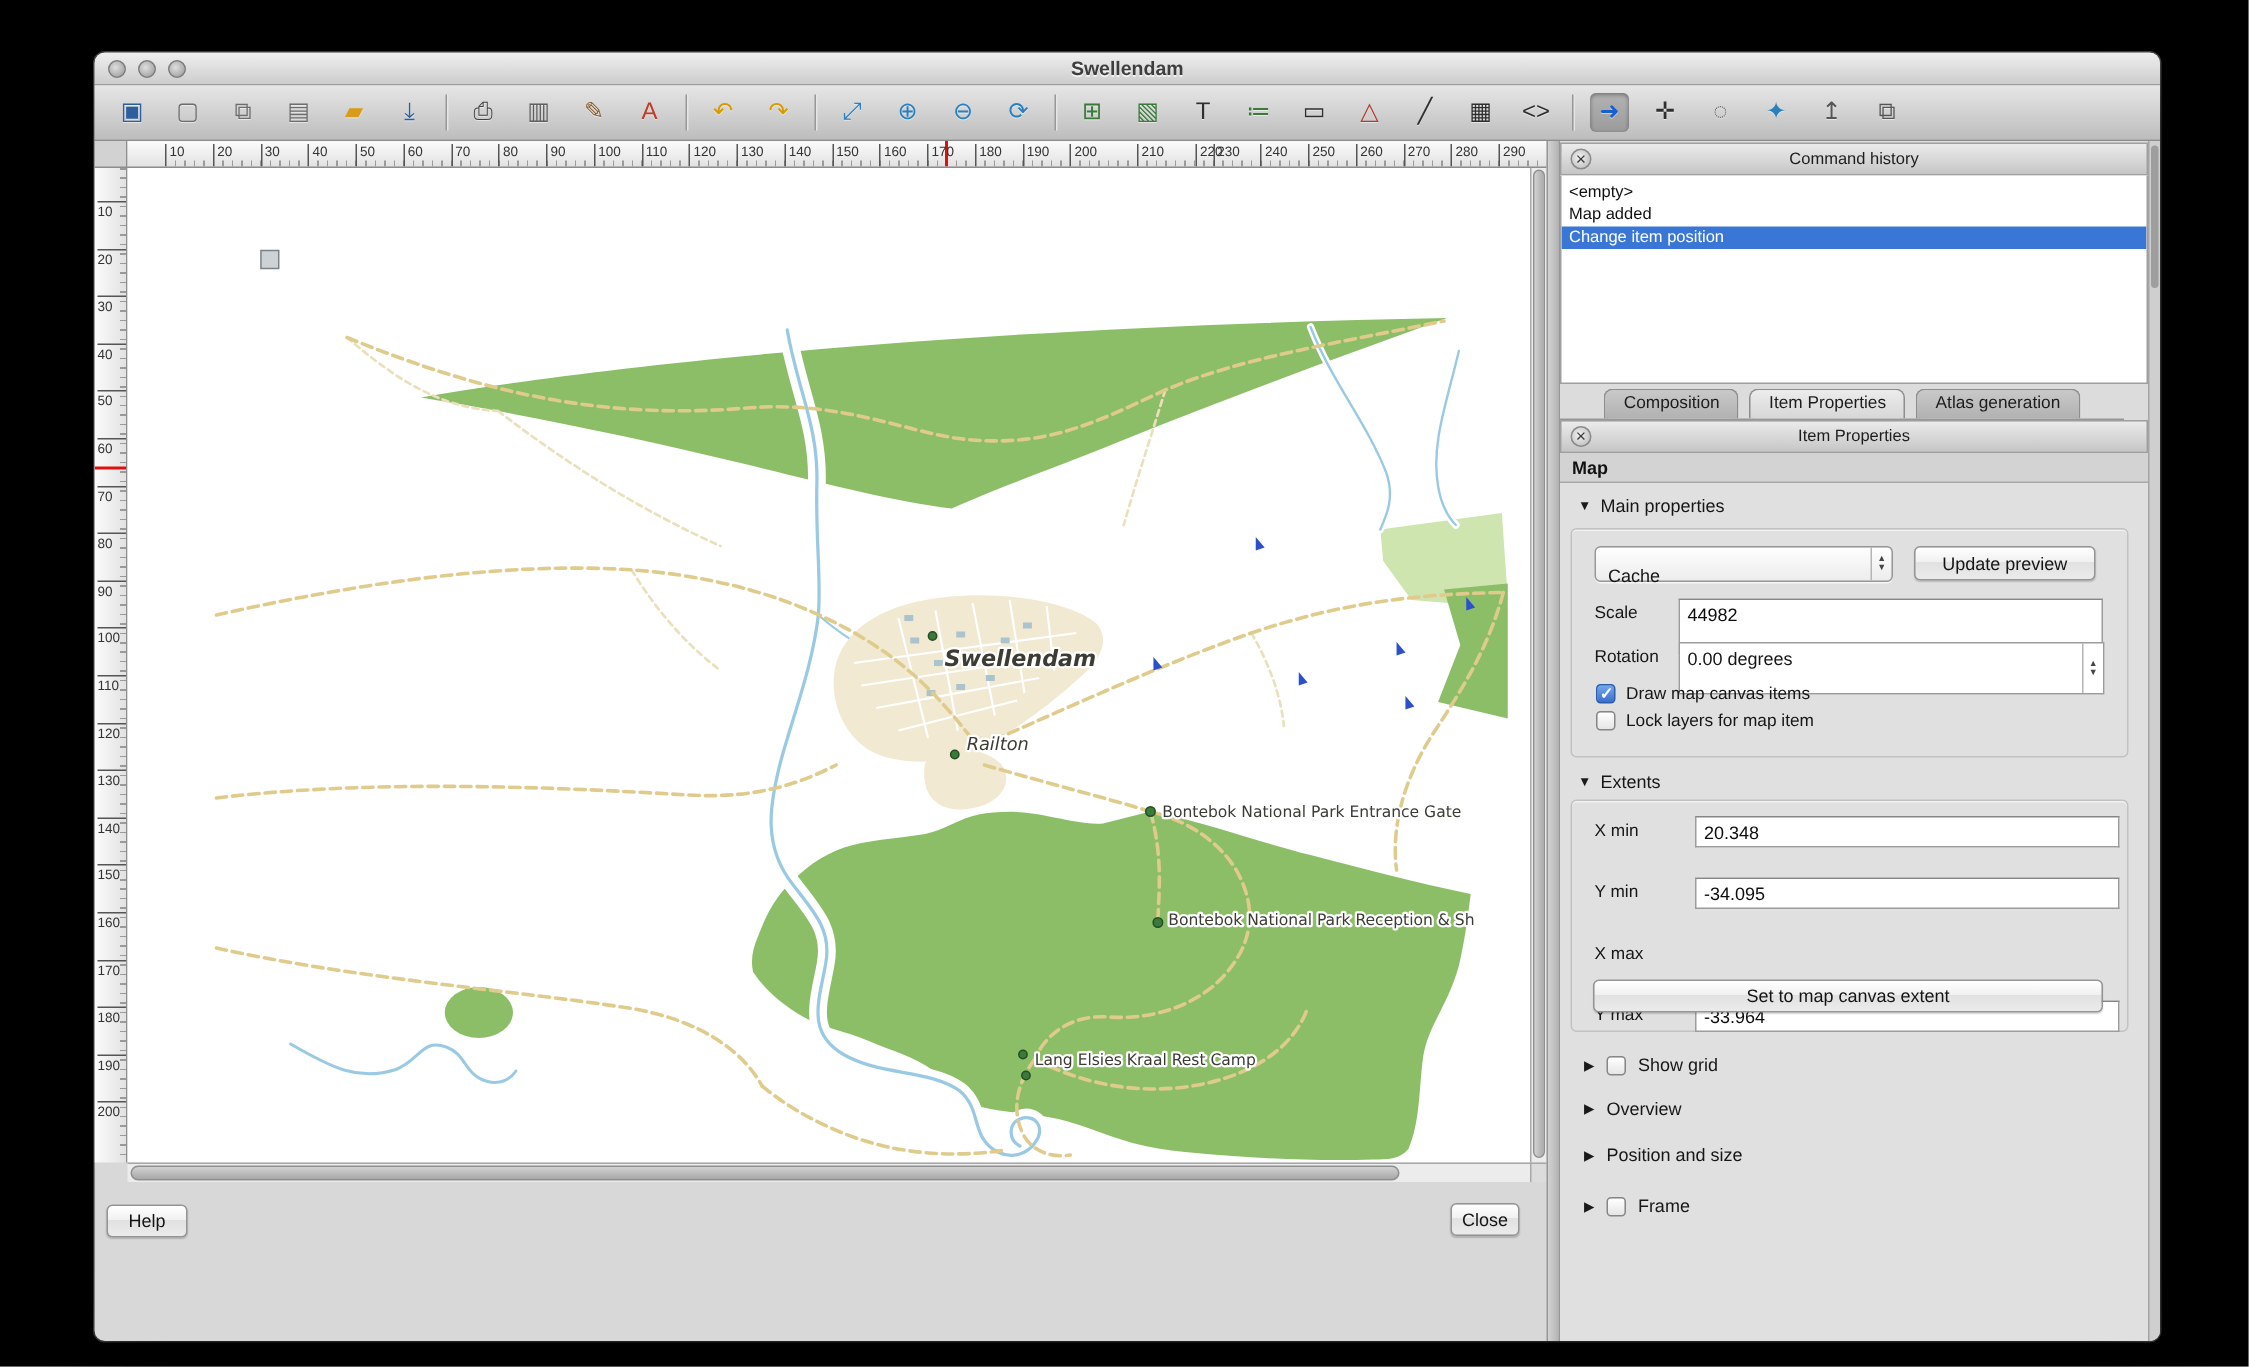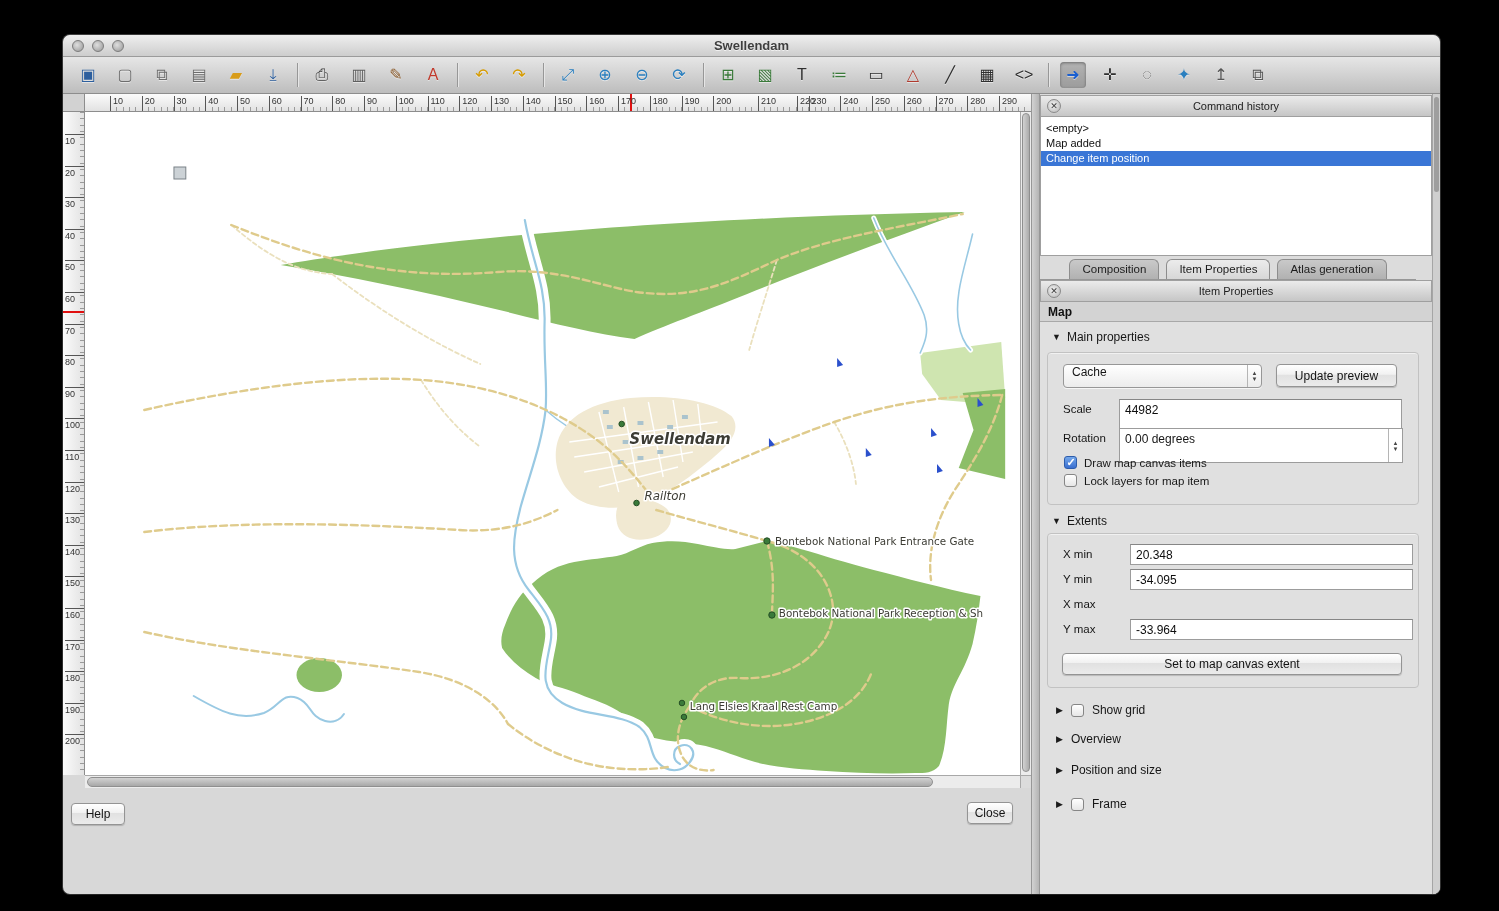--- a/index.html
+++ b/index.html
@@ -87,37 +87,37 @@
   .ip-header { top:186px; }
   .ip-heading { position:absolute; left:0; right:8px; top:208px; height:20px; background:#d3d3d3;
     border-bottom:1px solid #a8a8a8; font-size:12px; font-weight:bold; color:#111; padding:3px 8px; }
   .ip-body { position:absolute; left:0; right:8px; top:228px; bottom:0; background:#e0e0e0; font-size:11.5px; color:#161616; }
   .sec-header { position:absolute; display:flex; align-items:center; gap:6px; font-size:12px; }
   .tri { font-size:9px; color:#1a1a1a; }
   .groupbox { position:absolute; border:1px solid #c2c2c2; border-radius:4px;
     box-shadow:inset 0 1px 0 rgba(255,255,255,.55); }
   .combo { position:absolute; display:flex; align-items:stretch; background:linear-gradient(#ffffff,#ececec);
     border:1px solid #979797; border-radius:4px; box-shadow:0 1px 0 rgba(255,255,255,.7); }
-  .combo-text { flex:1; padding:0 8px 0; font-size:12px; }
+  .combo-text { flex:1; padding:12px 8px 0; font-size:12px; }
   .stepper { width:14px; display:flex; flex-direction:column; align-items:center; justify-content:center;
     border-left:1px solid #b5b5b5; color:#454545; font-size:6px; line-height:6px; }
   .text-input { position:absolute; background:#fff; border:1px solid #9c9c9c; border-top-color:#868686;
     font-size:12px; padding:3px 5px 0; color:#0d0d0d; }
   .spinbox { position:absolute; display:flex; align-items:stretch; background:#fff; border:1px solid #9c9c9c; }
   .spin-text { flex:1; padding:3px 5px 0; font-size:12px; }
   .mac-btn { background:linear-gradient(#ffffff,#f1f1f1 45%,#e1e1e1 46%,#ebebeb);
     border:1px solid #949494; border-radius:4px; font-size:12px; color:#141414;
     display:flex; align-items:center; justify-content:center; box-shadow:0 1px 1px rgba(0,0,0,.18); }
   .checkbox { width:13px; height:13px; border:1px solid #868686; border-radius:3px;
     background:linear-gradient(#ffffff,#e6e6e6); display:inline-block; position:relative; flex:0 0 auto; }
   .checkbox.checked { background:linear-gradient(#74a7ea,#3a6fd0); border-color:#2d5cab; }
   .checkbox.checked::after { content:"✓"; position:absolute; left:1.5px; top:-1.5px; color:#fff; font-size:11px; font-weight:bold; }
   .cb-row { position:absolute; display:flex; align-items:center; gap:7px; }
   .ext-fields { position:absolute; left:0; right:0; }
-  .ext-row { height:21px; margin:0 0 4px 23px; position:relative; }
+  .ext-row { height:21px; margin:0 0 20px 23px; position:relative; }
   .ext-label { display:inline-block; width:44px; font-size:11.5px; padding-top:4px; }
   .ext-input { left:67px; top:0; width:283px; height:21px; position:absolute; }
   .collapse-list { position:absolute; left:16px; right:16px; }
   .collapse-row { display:flex; align-items:center; gap:8px; font-size:12px; }
   .collapse-row:nth-child(1) { margin-bottom:15px; }
   .collapse-row:nth-child(2) { margin-bottom:17px; }
   .collapse-row:nth-child(3) { margin-bottom:20px; }
   
   .help-btn { position:absolute; left:8px; top:768px; width:54px; height:22px; }
   .close-btn { position:absolute; left:904px; top:767px; width:46px; height:22px; }

